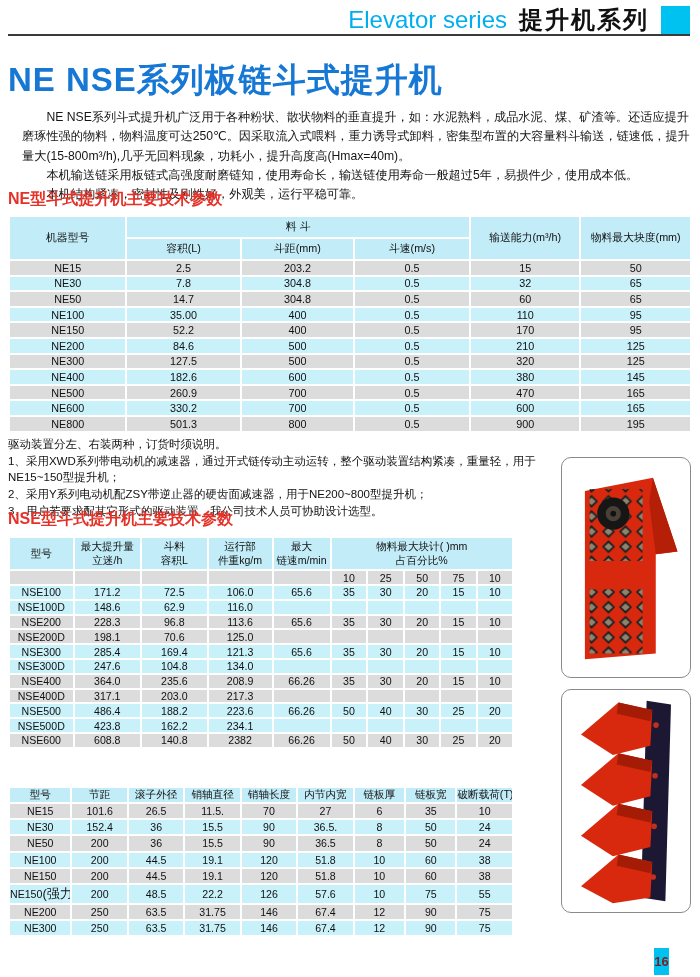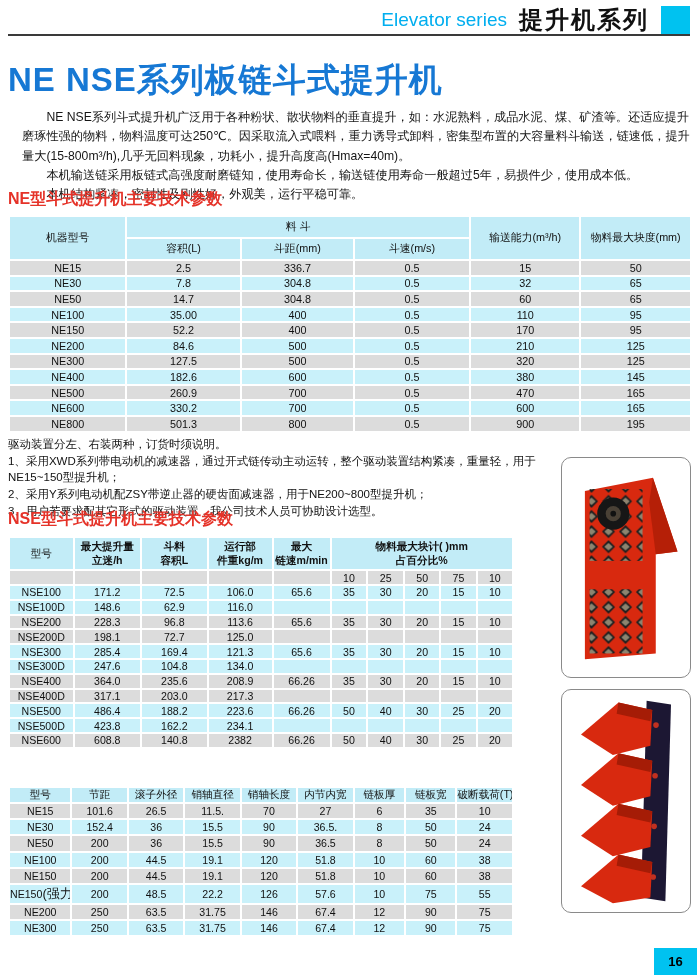--- a/index.html
+++ b/index.html
@@ -2,21 +2,21 @@
 <html><head>
 <meta charset="utf-8">
 <style>
   * { margin:0; padding:0; box-sizing:border-box; }
   body { background:#fff; }
   .page { position:relative; width:700px; height:977px; background:#fff; overflow:hidden;
           font-family:"Liberation Sans","DejaVu Sans",sans-serif; color:#111; }
 
   
   .banner { position:absolute; top:4px; right:10px; display:flex; align-items:center; }
-  .banner .en { color:#00aeef; font-size:19px; margin-right:12px; }
+  .banner .en { color:#00aeef; font-size:24px; margin-right:12px; }
   .banner .zh { color:#111; font-size:24px; font-weight:bold; letter-spacing:2px; }
   .banner .sq { width:29px; height:29px; background:#00c2f0; margin-left:12px; }
   .toprule { position:absolute; top:34px; left:8px; width:682px; height:2px; background:#3a3a3a; }
 
   
   .title { position:absolute; top:58px; left:8px; font-size:33px; font-weight:bold;
            color:#1678d4; letter-spacing:1px; }
   .intro { position:absolute; top:108px; left:8px; width:686px; font-size:12.2px;
            line-height:1.58; color:#151515; }
   .intro p { text-indent:2em;margin-left:14px; }
@@ -25,21 +25,21 @@
   .red-h.h1 { top:189px; }
   .red-h.h2 { top:509px; }
 
   
   table { border-collapse:collapse; table-layout:fixed; text-align:center; }
   th, td { border:2px solid #fff; padding:1px 0; overflow:hidden; white-space:nowrap; }
   thead th { background:#c2ecf7; font-weight:normal; }
   tr.r-g td { background:#dcdcdc; }
   tr.r-c td { background:#c9f1fa; }
   th.gray { background:#dcdcdc; }
-  .pre { white-space:pre-line; line-height:1.25;font-weight:bold; }
+  .pre { white-space:pre-line; line-height:1.25; }
 
   .t1 { position:absolute; top:215px; left:8px; width:684px; font-size:10.8px; }
   .t1 thead th { height:22px;margin-left:17px; }
   .t1 tbody td { height:15.6px; padding:0; }
 
   .t2 { position:absolute; top:536px; left:8px; width:506px; font-size:10.6px; }
   .t2 thead tr.hr1 th { height:33px; }
   .t2 thead tr.hr2 th { height:15px; padding:0; }
   .t2 tbody td { height:14.8px; padding:0; }
 
@@ -49,22 +49,22 @@
   .t3 td small { font-size:13px; }
 
   
   .photo-box { position:absolute; border:1.5px solid #8a8a8a; border-radius:10px;
                background:#fff; padding:4px; }
   .photo-box.p1 { top:457px; left:561px; width:130px; height:221px; }
   .photo-box.p2 { top:689px; left:561px; width:130px; height:224px; }
   .photo-box svg { width:100%; height:100%; display:block; }
 
   
-  .page-num { position:absolute; left:654px; top:948px; width:43px; height:27px;
-              background:#00c2f0; color:#000000; font-size:13px; font-weight:bold;
+  .page-num { position:absolute; left:654px; top:948px; width:15px; height:27px;
+              background:#00c2f0; color:#7f1d1d; font-size:13px; font-weight:bold;
               display:flex; align-items:center; justify-content:center; }
 </style>
 </head>
 <body>
 
 <div class="page">
 
   <div class="banner">
     <span class="en">Elevator series</span>
     <span class="zh">提升机系列</span>
@@ -101,21 +101,21 @@
       <tr>
         <th>容积(L)</th>
         <th>斗距(mm)</th>
         <th>斗速(m/s)</th>
       </tr>
     </thead>
     <tbody>
         <tr class="r-g">
           <td>NE15</td>
           <td>2.5</td>
-          <td>336.7</td>
+          <td>203.2</td>
           <td>0.5</td>
           <td>15</td>
           <td>50</td>
         </tr>
         <tr class="r-c">
           <td>NE30</td>
           <td>7.8</td>
           <td>304.8</td>
           <td>0.5</td>
           <td>32</td>
@@ -278,21 +278,21 @@
           <td>65.6</td>
           <td>35</td>
           <td>30</td>
           <td>20</td>
           <td>15</td>
           <td>10</td>
         </tr>
         <tr class="r-g">
           <td>NSE200D</td>
           <td>198.1</td>
-          <td>72.7</td>
+          <td>70.6</td>
           <td>125.0</td>
           <td></td>
           <td></td>
           <td></td>
           <td></td>
           <td></td>
           <td></td>
         </tr>
         <tr class="r-c">
           <td>NSE300</td>

